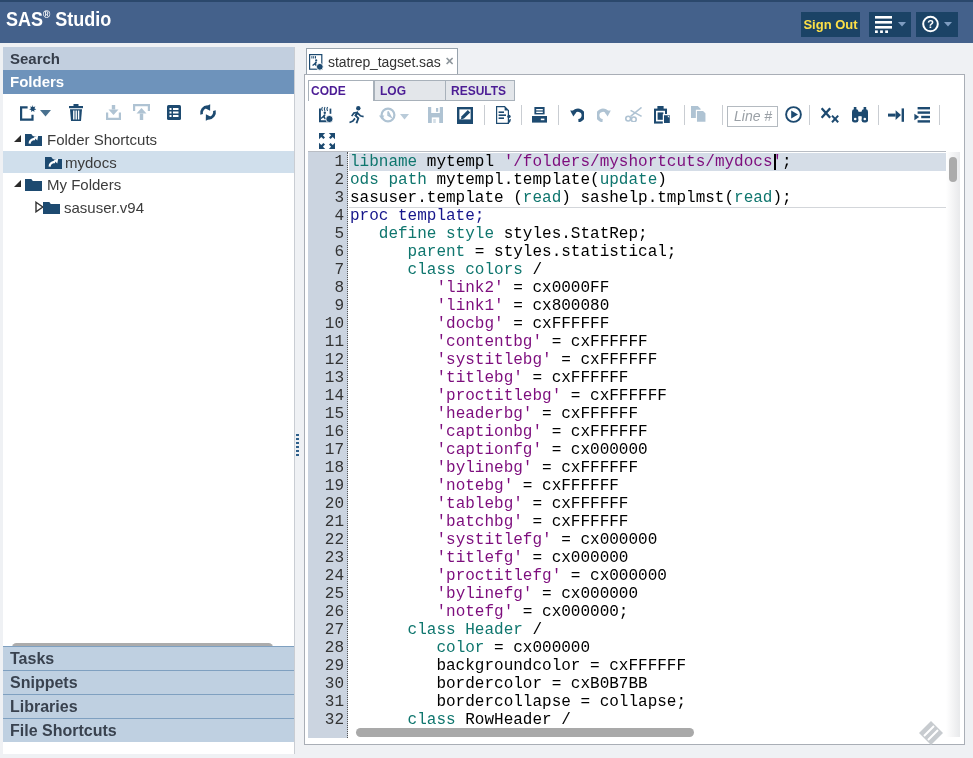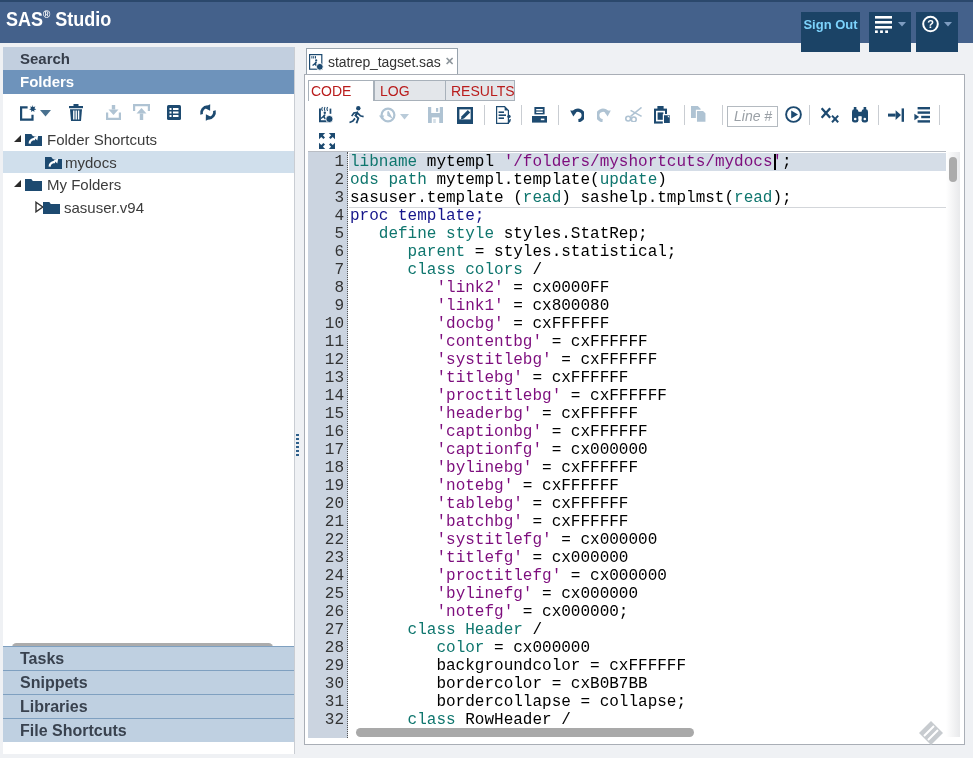--- a/index.html
+++ b/index.html
@@ -1,48 +1,48 @@
 <!DOCTYPE html>
 <html><head>
 <meta charset="utf-8">
 <style>
 * { margin:0; padding:0; box-sizing:border-box; }
 html,body { width:973px; height:758px; overflow:hidden; }
 body { font-family:"Liberation Sans", sans-serif; background:#EFF1F4; position:relative; }
 #topbar { position:absolute; left:0; top:0; width:973px; height:43px; background:#44618B; border-top:2px solid #2B486C; }
 #logo { position:absolute; left:6px; top:6px; color:#fff; font-size:20px; font-weight:bold; transform:scaleX(0.9); transform-origin:left top; white-space:nowrap; }
 #logo sup { font-size:11px; }
-.tbbtn { position:absolute; top:10px; height:40px; background:#1B4366; color:#7dd3fc; font-weight:bold; font-size:14px; text-align:center; line-height:25px; white-space:nowrap; }
+.tbbtn { position:absolute; top:10px; height:25px; background:#1B4366; color:#fde047; font-weight:bold; font-size:14px; text-align:center; line-height:25px; white-space:nowrap; }
 #signout { left:801px; width:59px; font-size:13px; }
 #menubtn { left:869px; width:42px; }
 #helpbtn { left:916px; width:42px; }
 
 
 #leftpanel { position:absolute; left:3px; top:47px; width:292px; height:707px; background:#fff; border-right:1px solid #C9CDD3; }
-.acchdr { width:100%; height:23px; background:#C2CFDF; color:#353D4A; font-weight:bold; font-size:15px; line-height:23px; padding-left:17px; }
+.acchdr { width:100%; height:23px; background:#C2CFDF; color:#353D4A; font-weight:bold; font-size:15px; line-height:23px; padding-left:7px; }
 #hdr-folders { background:#6E93BB; color:#fff; height:24px; line-height:24px; }
 #ltoolbar { position:relative; height:34px; background:#fff; }
 #ltoolbar svg { position:absolute; top:11px; }
 .trow { position:relative; height:23px; font-size:15px; color:#3C3C3C; }
 .trow .lbl { position:absolute; top:3px; }
 .trow svg.fold { position:absolute; top:4px; }
 .sel { background:#D0DFEC; }
 .exp { position:absolute; width:0; height:0; border-left:7px solid transparent; border-bottom:7px solid #2b2b2b; top:7px; }
 #laccord { position:absolute; left:0; bottom:12px; width:100%; }
 #laccord .acchdr { border-top:1px solid #7FA0C0; background:#BFD0E1; height:24px; line-height:23px; font-size:16px; color:#39424F; }
 #lhscroll { position:absolute; left:0; bottom:97px; width:100%; height:17px; background:#fff; }
 #lhscroll .thumb { position:absolute; left:9px; top:3px; width:261px; height:9px; background:#ACACAC; border-radius:4.5px; }
 
 
 #rtab { position:absolute; left:306px; top:48px; width:152px; height:26px; background:#fff; border:1px solid #98A3AD; border-bottom:none; z-index:3; font-size:14px; letter-spacing:-0.1px; color:#333; }
 #rtab .txt { position:absolute; left:21px; top:5px; }
 #rtab .close { position:absolute; left:138px; top:7px; color:#8E969C; font-weight:bold; font-size:11px; line-height:11px; }
 #rtab svg { position:absolute; left:2px; top:5px; }
 #rpanel { position:absolute; left:304px; top:74px; width:661px; height:671px; background:#fff; border:1px solid #A9AEB6; }
-.subtab { position:absolute; top:5px; height:21px; font-weight:normal; font-size:14px; color:#b91c1c; line-height:21px; padding-left:5px; }
+.subtab { position:absolute; top:5px; height:21px; font-weight:bold; font-size:12px; color:#4c1d95; line-height:21px; padding-left:5px; }
 #st-code { left:3px; width:66px; background:#fff; border:1px solid #A8B1BA; border-bottom:none; z-index:2; padding-left:2px; }
 #st-log { left:69px; width:72px; background:#E3E6EA; border:1px solid #A8B1BA; }
 #st-results { left:141px; width:69px; background:#E3E6EA; border:1px solid #A8B1BA; border-left:none; }
 #rtoolbar { position:absolute; left:0; top:26px; height:31px; width:100%; }
 #rtoolbar svg { position:absolute; }
 .tsep { position:absolute; top:4px; width:1px; height:20px; background:#C9CDD2; }
 #linenum { position:absolute; left:422px; top:5px; width:51px; height:21px; border:1px solid #B4BAC0; color:#9AA0A6; font-style:italic; font-size:14px; line-height:18px; padding-left:6px; }
 #rtoolrow2 { position:absolute; left:0; top:57px; height:22px; width:100%; }
 #rtoolrow2 svg { position:absolute; left:14px; top:1px; }
 

